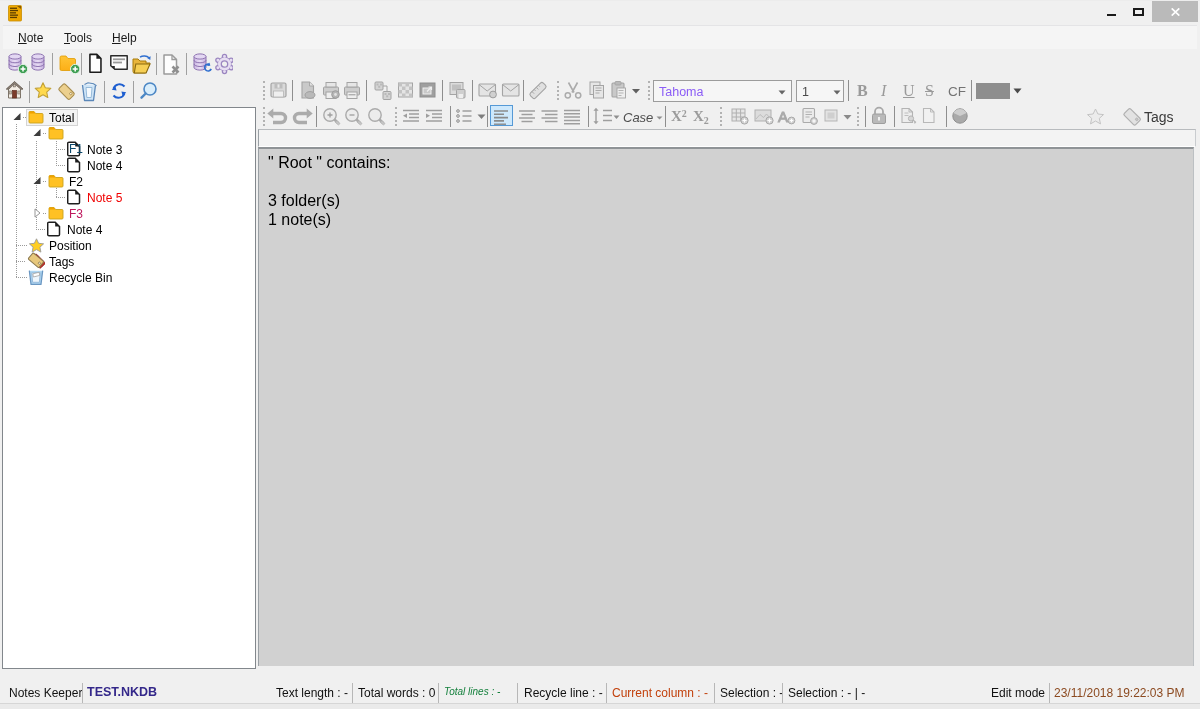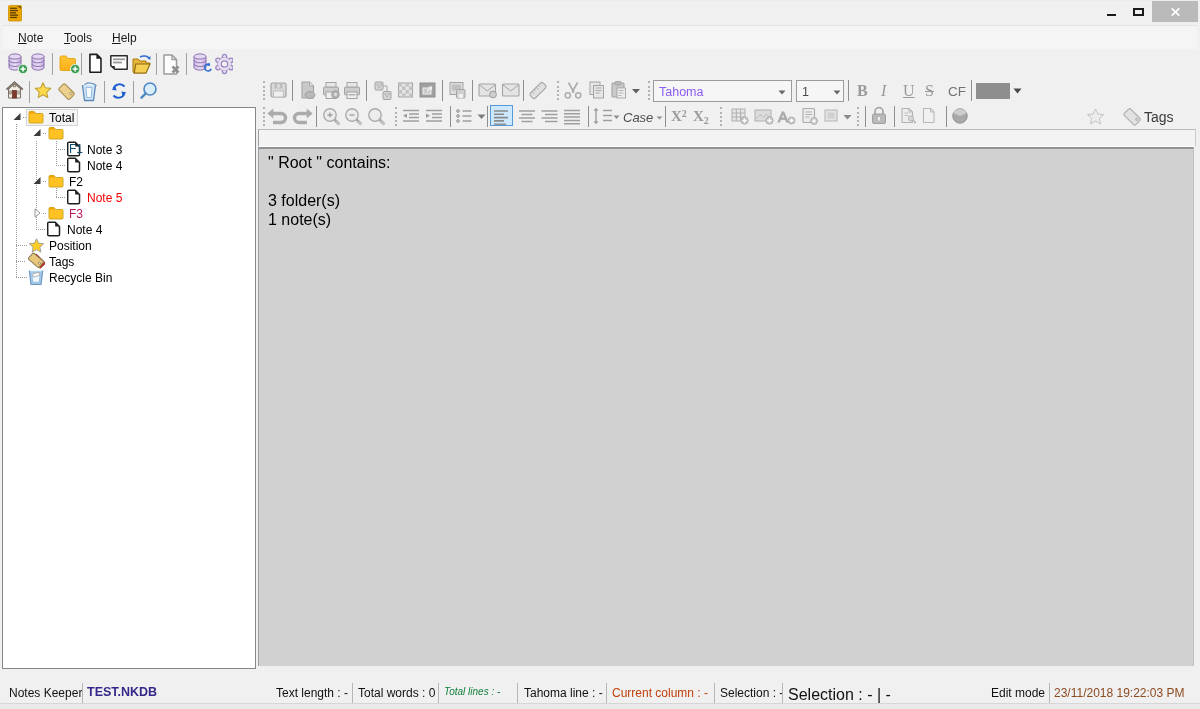--- a/index.html
+++ b/index.html
@@ -536,25 +536,25 @@
 <div id="statusbar">
   <div class="txt" style="left:9px;top:685.5px;font-size:12px;color:#111;">Notes Keeper</div>
   <div class="vsep" style="left:82px;top:683px;height:20px;background:#b7b7b7;"></div>
   <div class="txt" style="left:87px;top:684.5px;font-size:12.5px;font-weight:bold;color:#34288a;">TEST.NKDB</div>
   <div class="txt" style="left:276px;top:685.5px;font-size:12px;color:#111;">Text length : -</div>
   <div class="vsep" style="left:352px;top:683px;height:20px;background:#b7b7b7;"></div>
   <div class="txt" style="left:358px;top:685.5px;font-size:12px;color:#111;">Total words : 0</div>
   <div class="vsep" style="left:438px;top:683px;height:20px;background:#b7b7b7;"></div>
   <div class="txt" style="left:444px;top:685.5px;font-size:10px;color:#15803d;font-style:italic;">Total lines : -</div>
   <div class="vsep" style="left:517px;top:683px;height:20px;background:#b7b7b7;"></div>
-  <div class="txt" style="left:524px;top:685.5px;font-size:12px;color:#111;">Tahoma line : -</div>
+  <div class="txt" style="left:524px;top:685.5px;font-size:12px;color:#111;">Recycle line : -</div>
   <div class="vsep" style="left:606px;top:683px;height:20px;background:#b7b7b7;"></div>
   <div class="txt" style="left:612px;top:685.5px;font-size:12px;color:#c2410c;">Current column : -</div>
   <div class="vsep" style="left:714px;top:683px;height:20px;background:#b7b7b7;"></div>
   <div class="txt" style="left:720px;top:685.5px;font-size:12px;color:#111;">Selection : -</div>
   <div class="vsep" style="left:782px;top:683px;height:20px;background:#b7b7b7;"></div>
-  <div class="txt" style="left:788px;top:685.5px;font-size:16px;color:#111;">Selection : - | -</div>
+  <div class="txt" style="left:788px;top:685.5px;font-size:12px;color:#111;">Selection : - | -</div>
   <div class="txt" style="left:991px;top:685.5px;font-size:12px;color:#111;">Edit mode</div>
   <div class="vsep" style="left:1049px;top:683px;height:20px;background:#b7b7b7;"></div>
   <div class="txt" style="left:1054px;top:685.5px;font-size:12px;color:#8c4a20;">23/11/2018 19:22:03 PM</div>
 </div>
 <div class="ab" style="left:0;top:703px;width:1200px;height:1px;background:#d6d6d6;"></div>
 <div class="ab" style="left:0;top:704px;width:1200px;height:5px;background:#eaeaea;"></div>
 
 </body></html>

